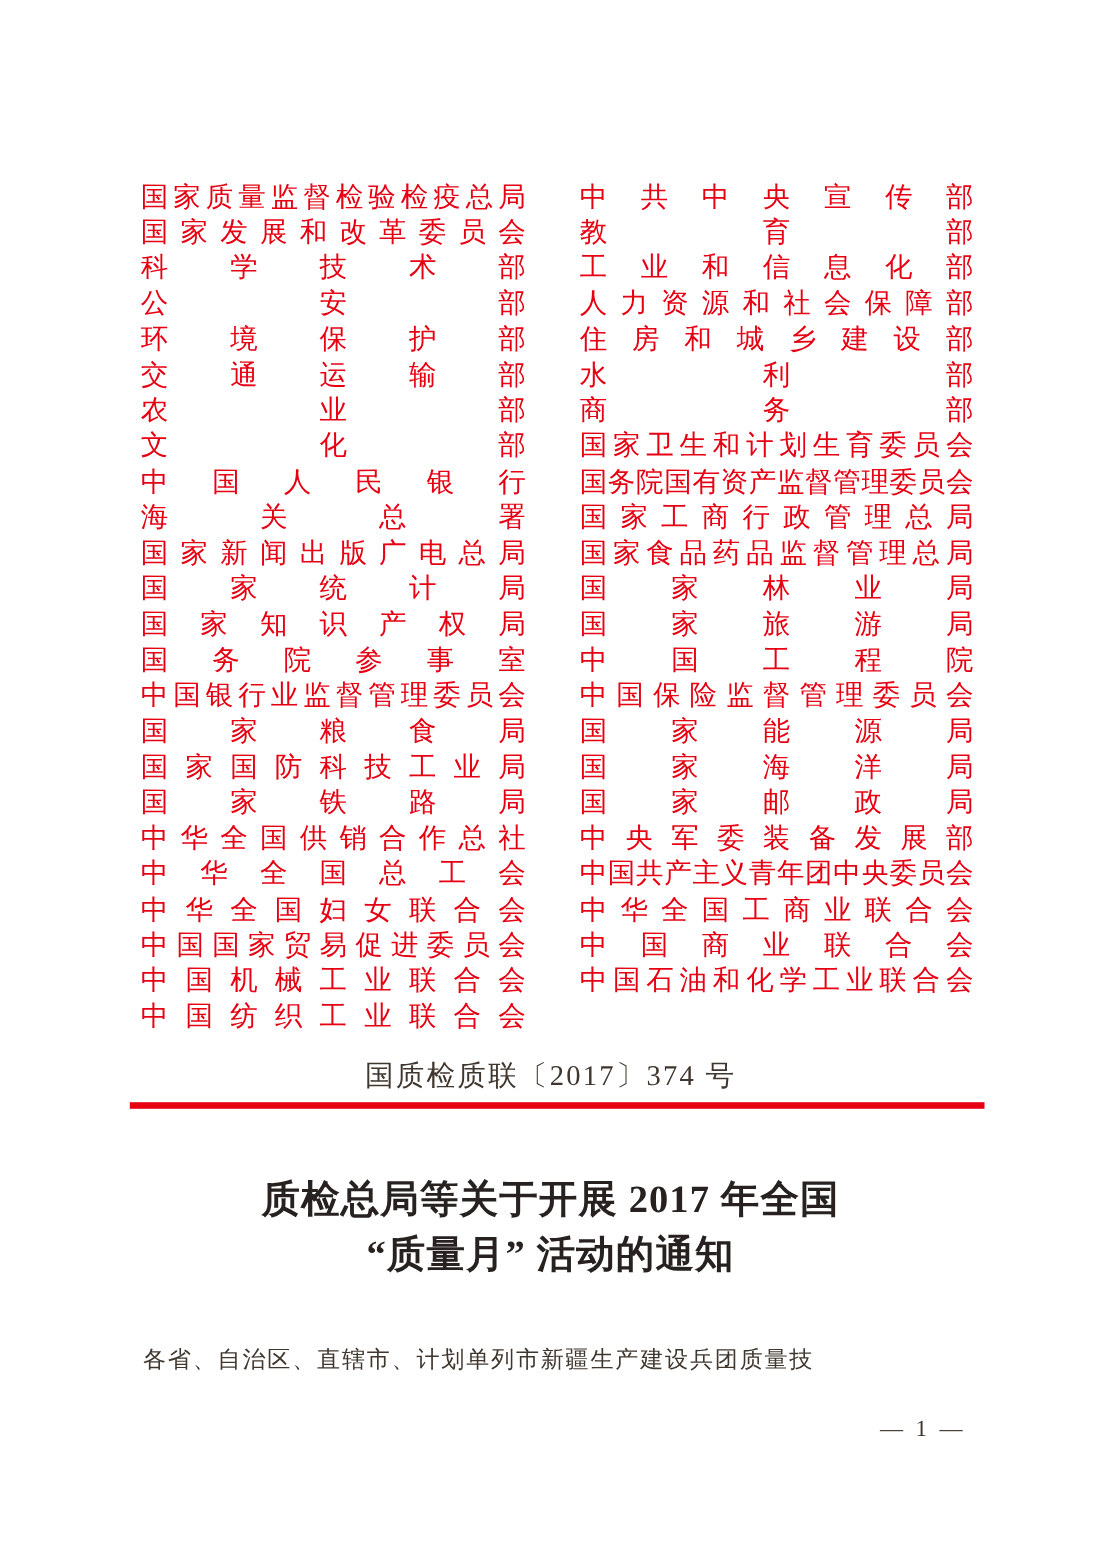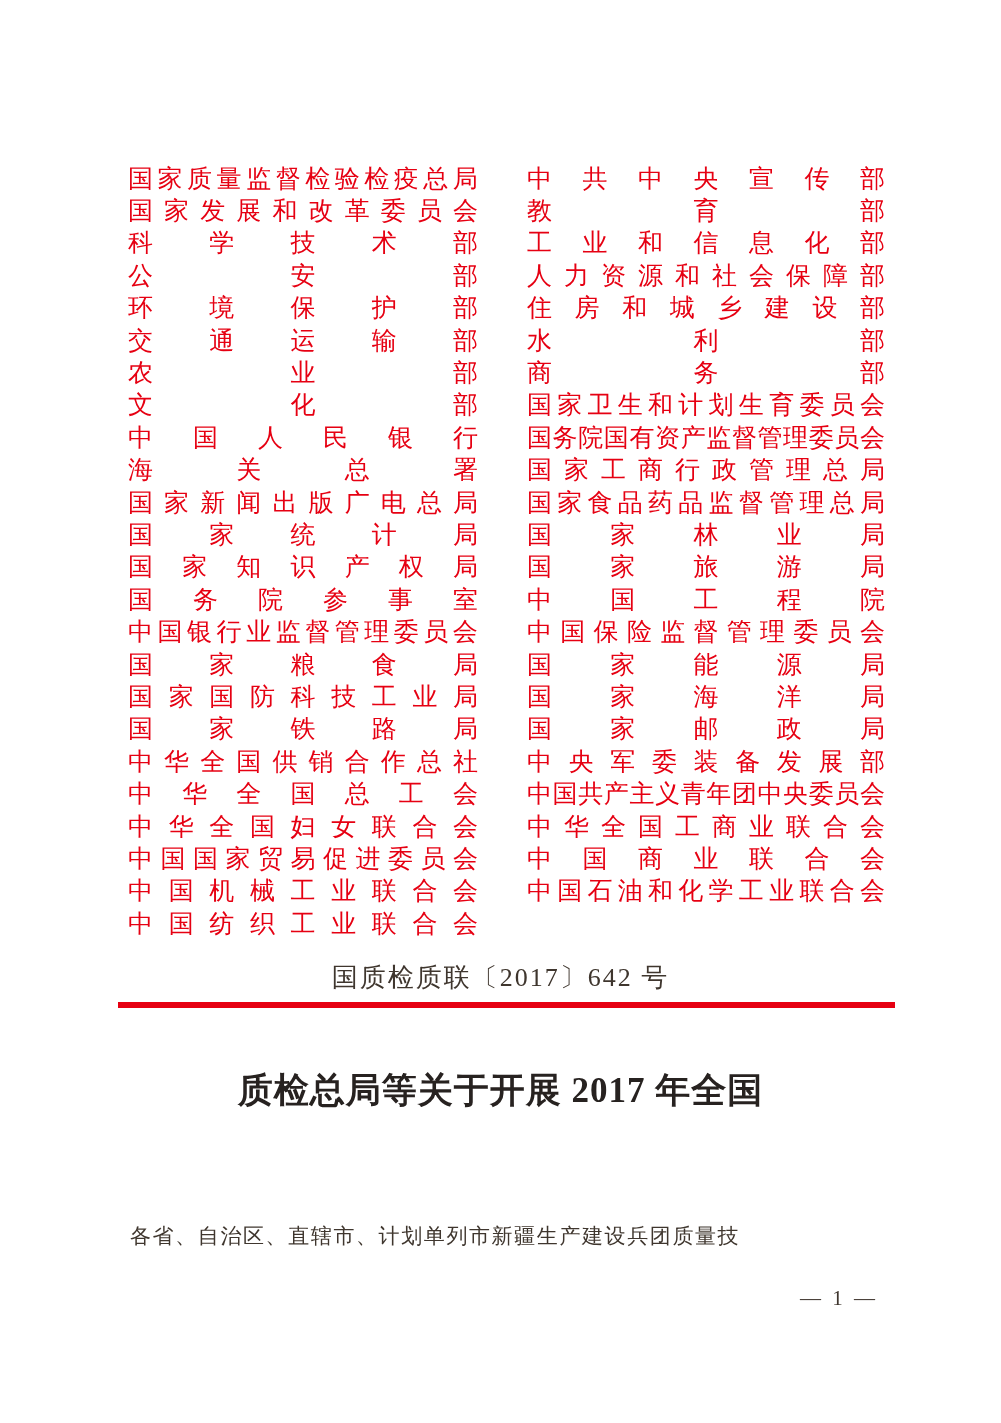--- a/index.html
+++ b/index.html
@@ -525,25 +525,26 @@
         <span>化</span>
         <span>学</span>
         <span>工</span>
         <span>业</span>
         <span>联</span>
         <span>合</span>
         <span>会</span>
       </div>
     </div>
 
-  <div class="doc-number">国质检质联〔2017〕642 号</div>
+  <div class="doc-number">国质检质联〔2017〕374 号</div>
 
   <div class="red-line"></div>
 
   <h1 class="title">
     <span>质检总局等关于开展 2017 年全国</span><br>
+    <span>“质量月” 活动的通知</span>
   </h1>
 
   <p class="body-line">各省、自治区、直辖市、计划单列市新疆生产建设兵团质量技</p>
 
   <div class="page-number">— 1 —</div>
 
 </div>
 
 </body></html>

